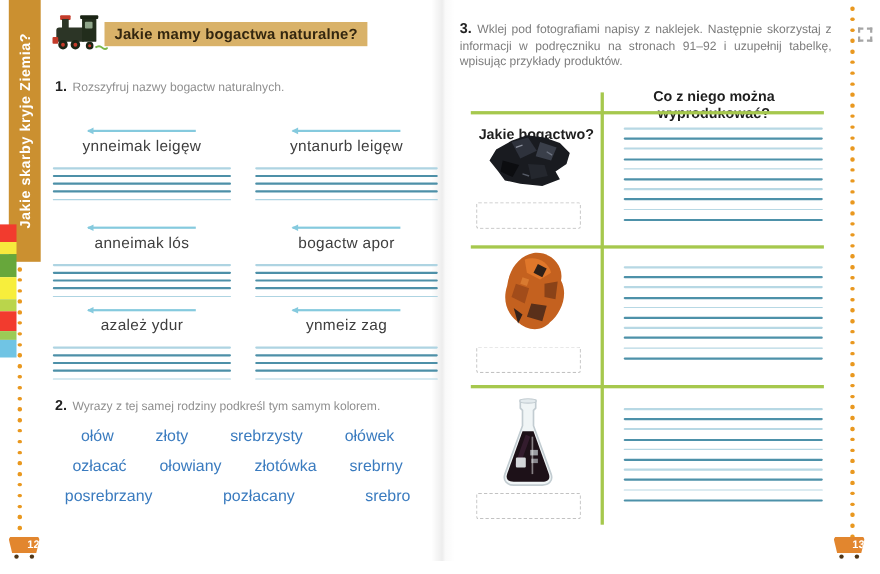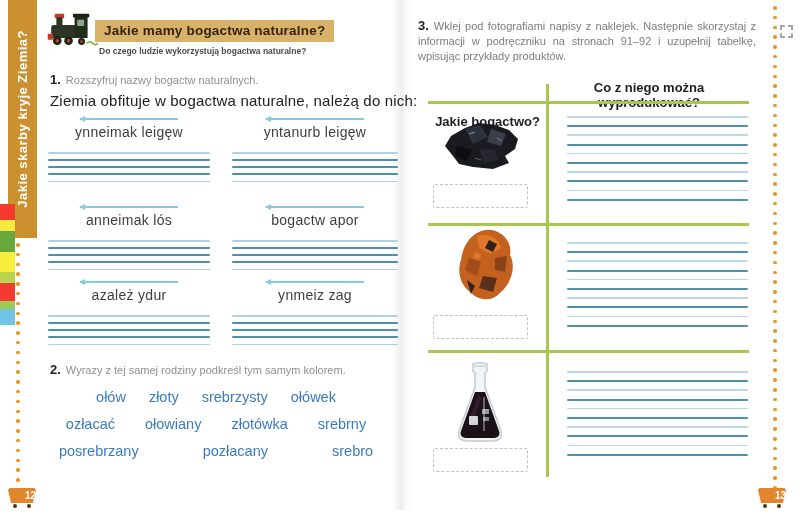--- a/index.html
+++ b/index.html
@@ -43,21 +43,21 @@
   .wline{border-radius:1px;flex:none;}
   .lines .wline.light{height:1.5px;background:#aed4e2;margin-bottom:5.5px;}
   .lines .wline.dark{height:2px;background:#4d90a8;margin-bottom:5.2px;}
   .lines-lg .wline.light{height:1.5px;background:#b7d8e4;margin-bottom:7.7px;}
   .lines-lg .wline.dark{height:2px;background:#4d91a9;margin-bottom:7.2px;}
 
   
   .wordrows{position:absolute;left:44px;top:388px;width:344px;}
   .wordrow{display:flex;justify-content:center;line-height:19px;margin-bottom:8px;
            font-size:14.5px;color:#3a7bbf;}
-  .wordrow.r1{column-gap:38px;gap:23px;} .wordrow.r2{column-gap:30px;} .wordrow.r3{column-gap:64px;}
+  .wordrow.r1{column-gap:38px;} .wordrow.r2{column-gap:30px;} .wordrow.r3{column-gap:64px;}
 
   
   .ex3text{position:absolute;left:418px;top:17px;width:338px;font-size:11px;line-height:1.34;
            color:#7d7d7d;text-align:justify;}
   .ex3text .exnum{font-size:13px;}
   .thead{position:absolute;top:80px;font-weight:bold;font-size:13px;color:#1e1e1e;text-align:center;}
   .thead.c1{left:428px;width:119px;margin-top:34px;} .thead.c2{left:549px;width:200px;}
   .hgreen{position:absolute;left:428px;width:321px;height:2.5px;background:#a6c84d;}
   .vgreen{position:absolute;left:546px;top:84px;width:2.5px;height:393px;background:#a6c84d;}
   .photo{position:absolute;}
@@ -132,26 +132,24 @@
       <rect x="2" y="27" width="6" height="7" rx="1" fill="#c43b2a"></rect>
       <circle cx="13" cy="35" r="5" fill="#1c2516"></circle>
         <circle cx="13" cy="35" r="2" fill="#c43b2a"></circle>
       <circle cx="26" cy="35" r="5" fill="#1c2516"></circle>
         <circle cx="26" cy="35" r="2" fill="#c43b2a"></circle>
       <circle cx="41" cy="36" r="4" fill="#1c2516"></circle>
         <circle cx="41" cy="36" r="1.6" fill="#c43b2a"></circle>
     </svg>
   </div>
   <div class="titlebox">Jakie mamy bogactwa naturalne?</div>
-  <div class="subtitle">Do czego ludzie wykorzystują bogactwa naturalne?</div>
 
   <div class="exhead" style="left:50px;top:70px;">
     <span class="exnum">1.</span><span class="exinstr">Rozszyfruj nazwy bogactw naturalnych.</span>
   </div>
-  <div class="intro">Ziemia obfituje w bogactwa naturalne, należą do nich:</div>
 
   <div class="sblock p-a1">
     <div class="arrow"></div>
     <span class="sword">ynneimak leigęw</span>
     <div class="lines">
         <div class="wline light"></div>
         <div class="wline dark"></div>
         <div class="wline dark"></div>
         <div class="wline dark"></div>
         <div class="wline light"></div>

